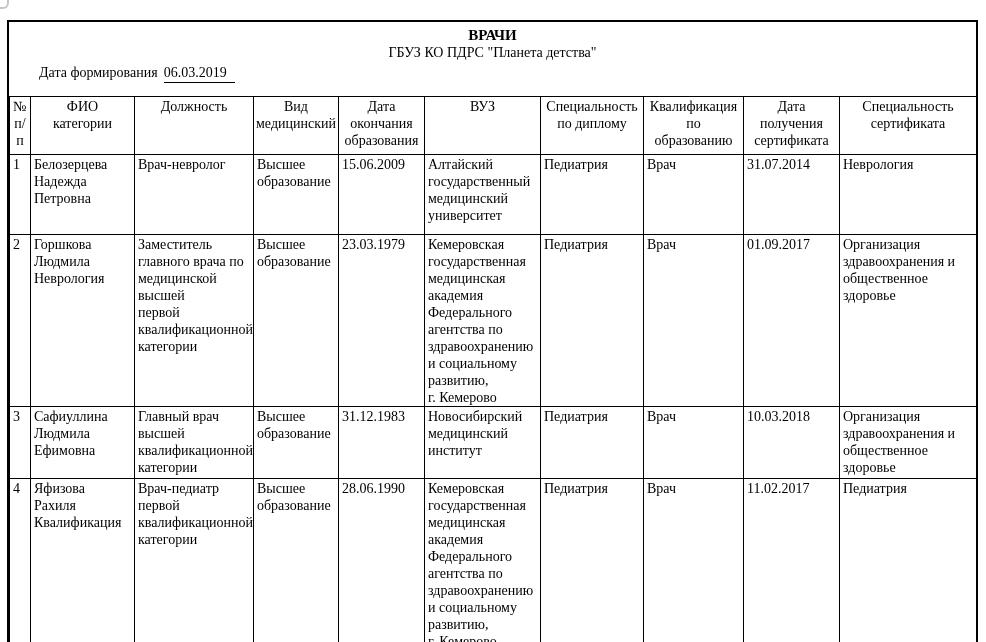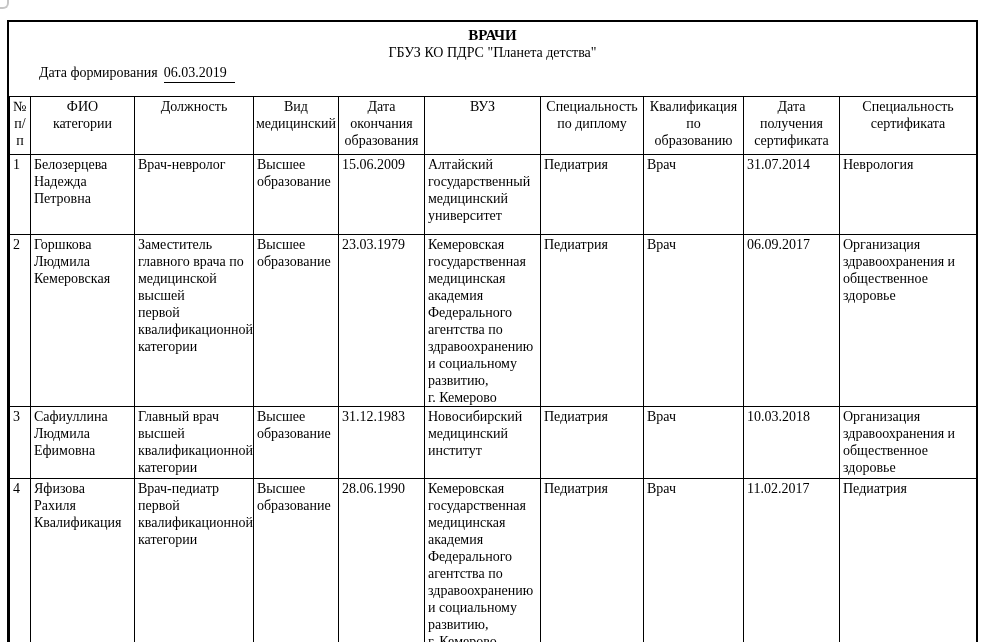--- a/index.html
+++ b/index.html
@@ -170,21 +170,21 @@
 университет</td>
           <td>Педиатрия</td>
           <td>Врач</td>
           <td>31.07.2014</td>
           <td>Неврология</td>
         </tr>
         <tr class="r1">
           <td>2</td>
           <td>Горшкова
 Людмила
-Кемеровская</td>
+Неврология</td>
           <td>Заместитель
 главного врача по
 медицинской
 высшей
 первой
 квалификационной
 категории</td>
           <td>Высшее
 образование</td>
           <td>23.03.1979</td>
@@ -193,21 +193,21 @@
 медицинская
 академия
 Федерального
 агентства по
 здравоохранению
 и социальному
 развитию,
 г. Кемерово</td>
           <td>Педиатрия</td>
           <td>Врач</td>
-          <td>06.09.2017</td>
+          <td>01.09.2017</td>
           <td>Организация
 здравоохранения и
 общественное
 здоровье</td>
         </tr>
         <tr class="r2">
           <td>3</td>
           <td>Сафиуллина
 Людмила
 Ефимовна</td>

